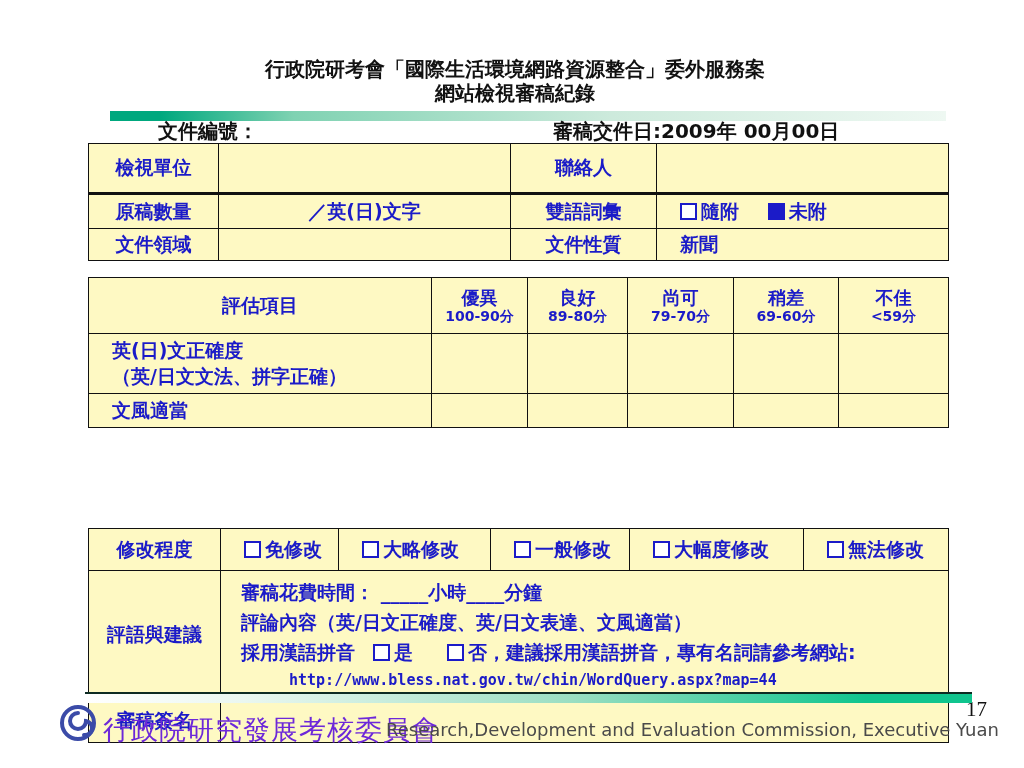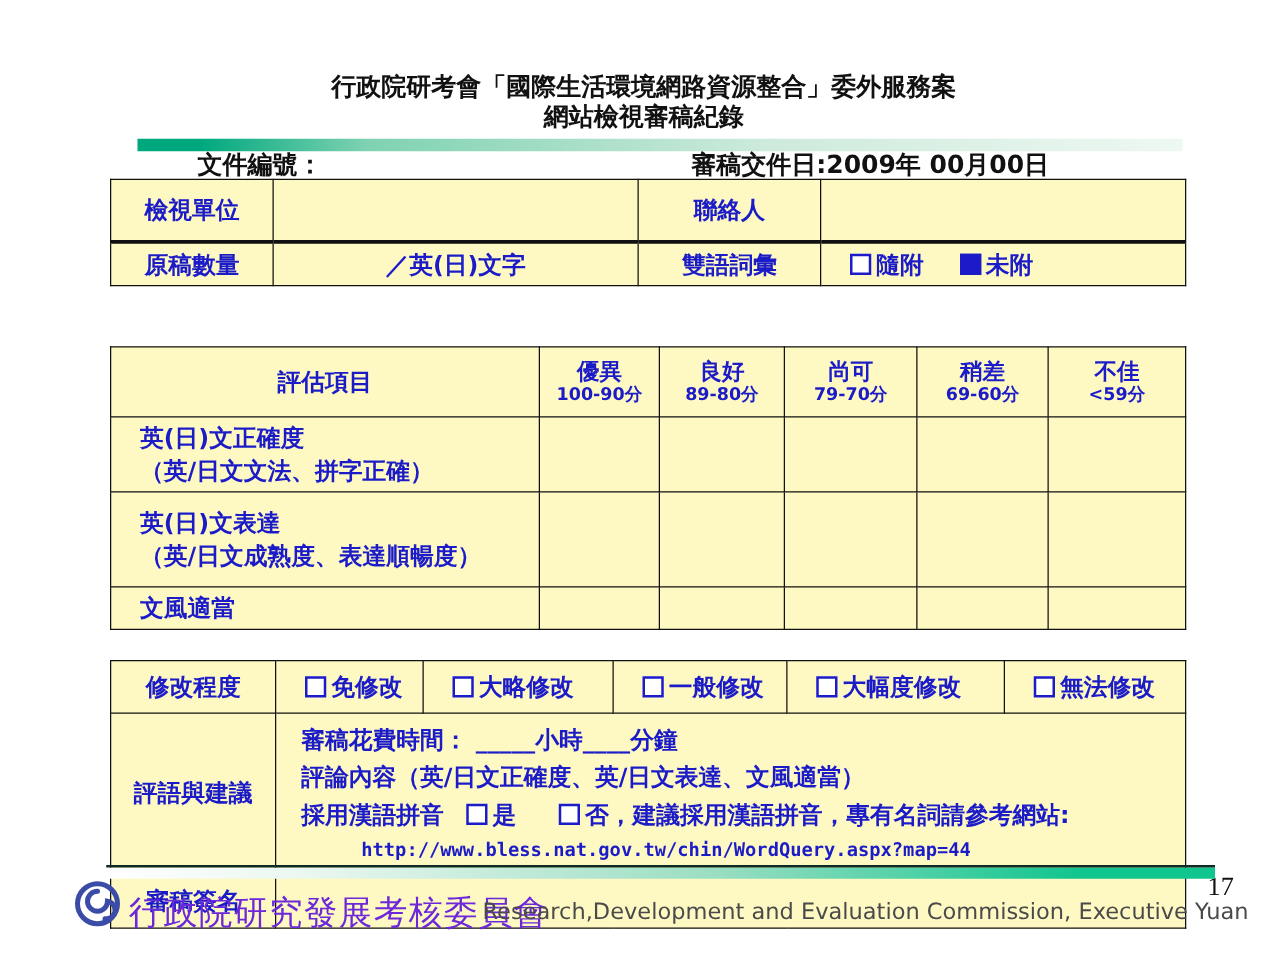--- a/index.html
+++ b/index.html
@@ -99,20 +99,26 @@
     </tr>
     <tr style="height:35px">
       <td class="lbl">原稿數量</td>
       <td class="c">／英(日)文字</td>
       <td class="lbl">雙語詞彙</td>
       <td class="pl">
         <span class="opt"><span class="checkbox"></span><span>隨附</span></span>
         <span class="opt"><span class="checkbox checked"></span><span>未附</span></span>
       </td>
     </tr>
+    <tr style="height:32px">
+      <td class="lbl">文件領域</td>
+      <td></td>
+      <td class="lbl">文件性質</td>
+      <td class="pl">新聞</td>
+    </tr>
   </tbody>
     </table>
 
   <table class="tbl tbl-eval">
     <colgroup>
         <col style="width:343px">
         <col style="width:96px">
         <col style="width:100px">
         <col style="width:106px">
         <col style="width:105px">
@@ -139,31 +145,20 @@
       </td>
       <td class="c">
         <div class="grade-name">不佳</div>
         <div class="grade-range">&lt;59分</div>
       </td>
     </tr>
     <tr style="height:60px">
       <td class="pl">
         <div>英(日)文正確度</div>
         <div class="item-sub">（英/日文文法、拼字正確）</div>
-      </td>
-      <td></td>
-      <td></td>
-      <td></td>
-      <td></td>
-      <td></td>
-    </tr>
-    <tr style="height:76px">
-      <td class="pl">
-        <div>英(日)文表達</div>
-        <div class="item-sub">（英/日文成熟度、表達順暢度）</div>
       </td>
       <td></td>
       <td></td>
       <td></td>
       <td></td>
       <td></td>
     </tr>
     <tr style="height:34px">
       <td class="pl">
         <div>文風適當</div>

